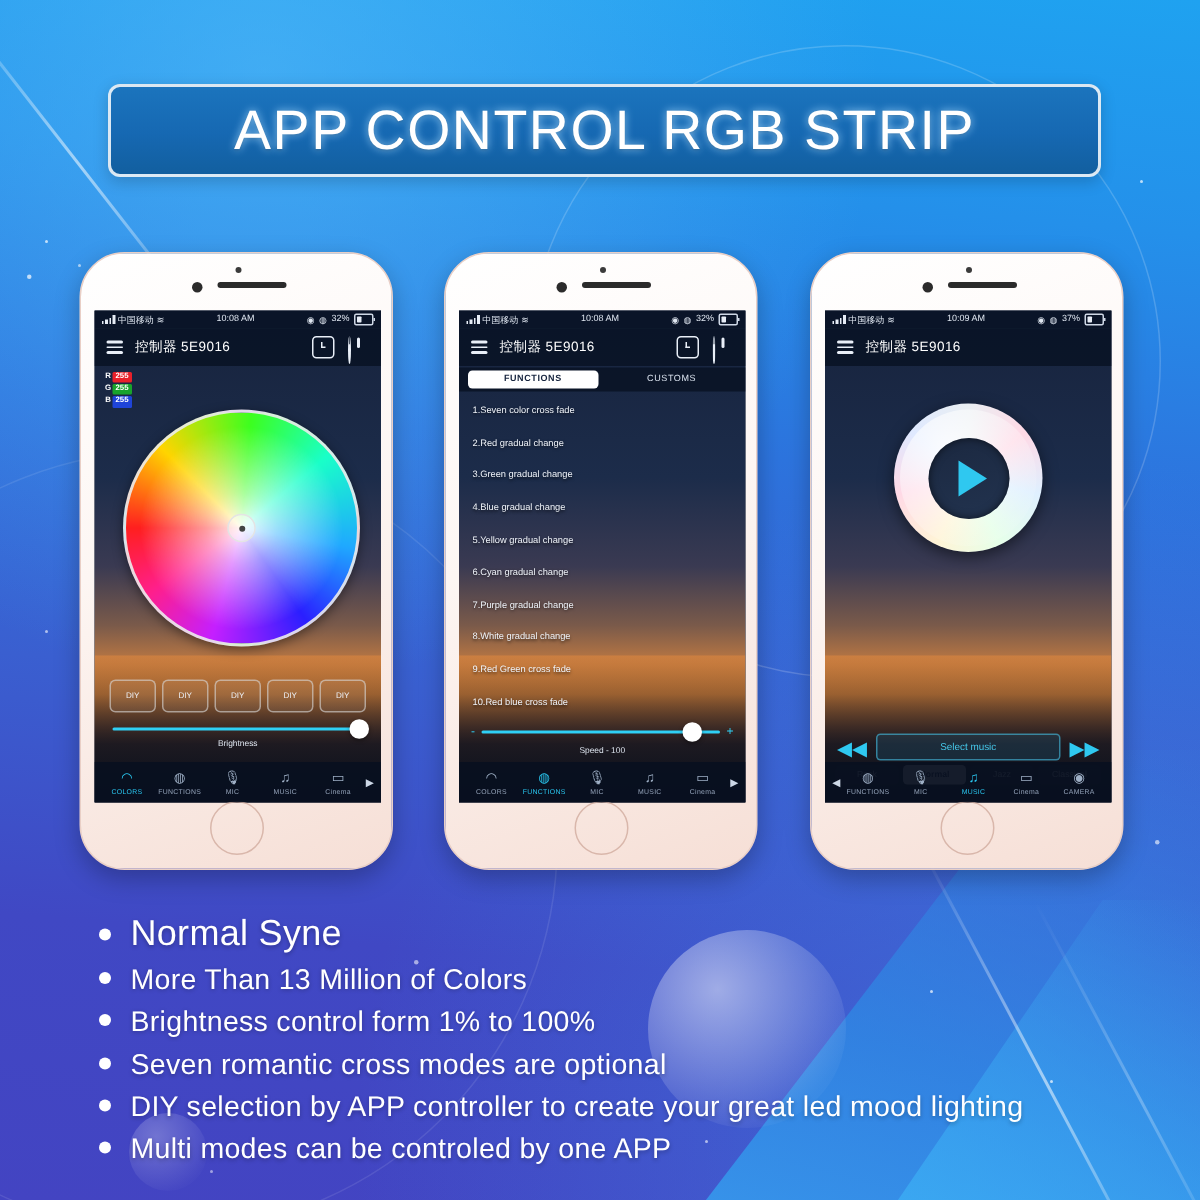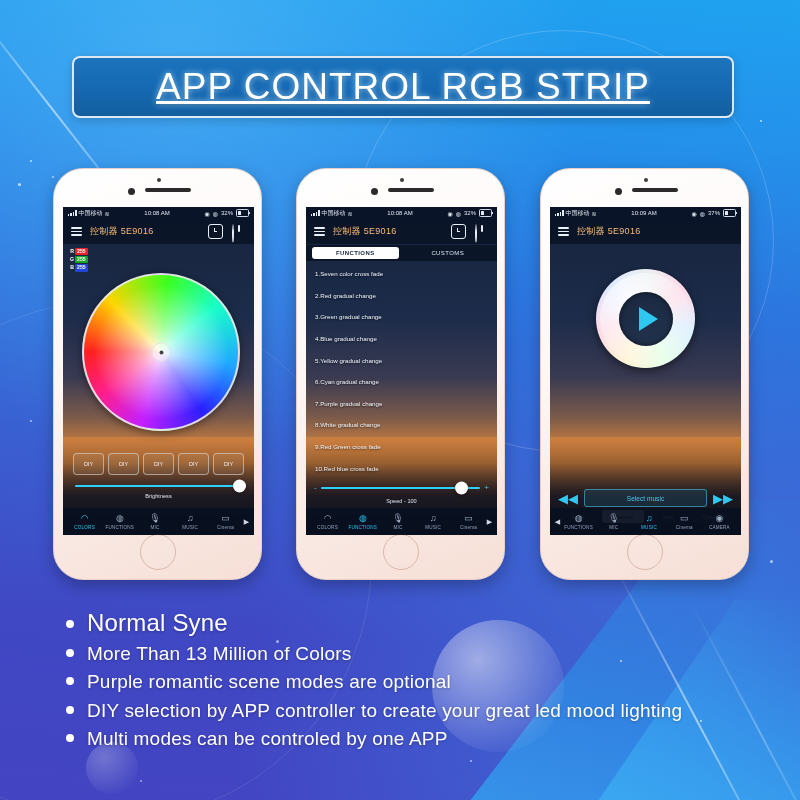--- a/index.html
+++ b/index.html
@@ -28,21 +28,21 @@
   .ring{position:absolute;border-radius:50%;border:1px solid rgba(255,255,255,.18);}
   .star{position:absolute;border-radius:50%;background:#fff;}
 
   
   #banner{position:absolute;left:72px;top:56px;width:658px;height:58px;
     border-radius:8px;border:2px solid rgba(255,255,255,.85);
     background:linear-gradient(180deg,#1b74bd 0%,#1668b2 55%,#125f9f 100%);
     box-shadow:0 3px 10px rgba(0,0,0,.18);
     display:flex;align-items:center;justify-content:center;}
   #banner span{color:#ffffff;font-size:37px;letter-spacing:1px;font-weight:400;
-    text-shadow:0 0 6px rgba(160,215,255,.9),0 1px 2px rgba(0,0,0,.25);white-space:nowrap;text-decoration:underline;}
+    text-shadow:0 0 6px rgba(160,215,255,.9),0 1px 2px rgba(0,0,0,.25);white-space:nowrap;}
 
   
   .phone{position:absolute;width:209px;height:412px;border-radius:30px;
     background:linear-gradient(160deg,#ffffff 0%,#fdf6f3 45%,#f6dfd6 100%);
     box-shadow:0 6px 16px rgba(0,0,0,.25);
     border:1px solid #e9cfc6;padding:0;box-sizing:border-box;}
   #phone1{left:53px;top:168px;}
   #phone2{left:296px;top:168px;}
   #phone3{left:540px;top:168px;}
   .bezel-top{position:absolute;top:0;left:0;right:0;height:38px;}
@@ -64,21 +64,21 @@
   .bars{display:flex;align-items:flex-end;gap:1px;height:6px;}
   .bars i{display:block;width:1.4px;background:#e6ecf5;}
   .bars i:nth-child(1){height:2px}.bars i:nth-child(2){height:3px}
   .bars i:nth-child(3){height:4.5px}.bars i:nth-child(4){height:6px}
   .sb-mid{flex:1;text-align:center;}
   .sb-right{display:flex;align-items:center;gap:3px;}
   .batt{width:11px;height:6px;border:.8px solid #cfd8e6;border-radius:1.5px;position:relative;}
   .batt::after{content:"";position:absolute;right:-2px;top:1.6px;width:1px;height:2.4px;background:#cfd8e6;}
   .batt i{position:absolute;left:.6px;top:.6px;bottom:.6px;width:35%;background:#e6ecf5;border-radius:.5px;}
   .appbar{position:absolute;top:12px;left:0;right:0;height:25px;background:rgba(10,20,38,.92);
-    display:flex;align-items:center;padding:0 8px;box-sizing:border-box;z-index:6;color:#fdba74;}
+    display:flex;align-items:center;padding:0 8px;box-sizing:border-box;z-index:6;color:#ffffff;}
   .hamb{display:flex;flex-direction:column;gap:2.2px;margin-right:8px;}
   .hamb b{display:block;width:11px;height:1.6px;background:#e9eff8;border-radius:1px;}
   .apptitle{font-size:9px;letter-spacing:.3px;}
   .appbar .spacer{flex:1}
   .alarm-ic{width:13px;height:13px;border:1.3px solid #e9eff8;border-radius:3px;position:relative;margin-right:9px;}
   .alarm-ic::before{content:"";position:absolute;left:5px;top:2.5px;width:1.2px;height:4px;background:#e9eff8;}
   .alarm-ic::after{content:"";position:absolute;left:5.2px;top:6px;width:3.2px;height:1.2px;background:#e9eff8;}
   .pwr-ic{width:14px;height:14px;border:1.4px solid #e9eff8;border-radius:50%;position:relative;
     clip-path:polygon(0 0,38% 0,38% 32%,62% 32%,62% 0,100% 0,100% 100%,0 100%);}
   .pwr-wrap{position:relative;width:14px;height:14px;}
@@ -493,21 +493,25 @@
   <div class="bul first">
     <span class="dot"></span>
     <span class="txt">Normal Syne</span>
   </div>
   <div class="bul">
     <span class="dot"></span>
     <span class="txt">More Than 13 Million of Colors</span>
   </div>
   <div class="bul">
     <span class="dot"></span>
-    <span class="txt">Purple romantic scene modes are optional</span>
+    <span class="txt">Brightness control form 1% to 100%</span>
+  </div>
+  <div class="bul">
+    <span class="dot"></span>
+    <span class="txt">Seven romantic cross modes are optional</span>
   </div>
   <div class="bul">
     <span class="dot"></span>
     <span class="txt">DIY selection by APP controller to create your great led mood lighting</span>
   </div>
   <div class="bul">
     <span class="dot"></span>
     <span class="txt">Multi modes can be controled by one APP</span>
   </div>
 </div>

